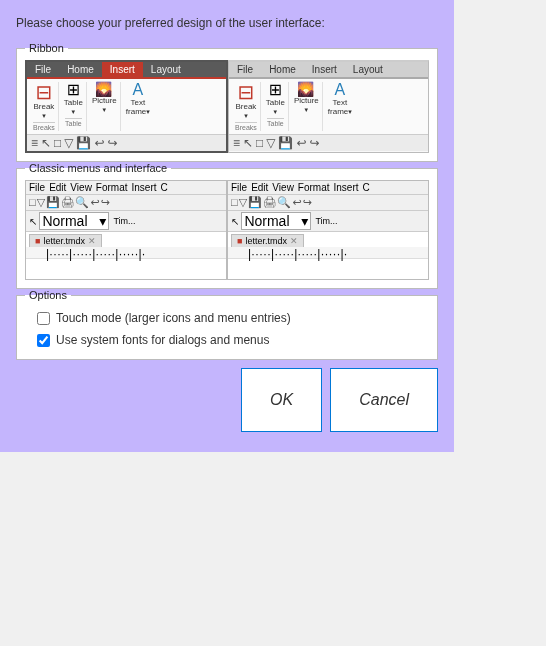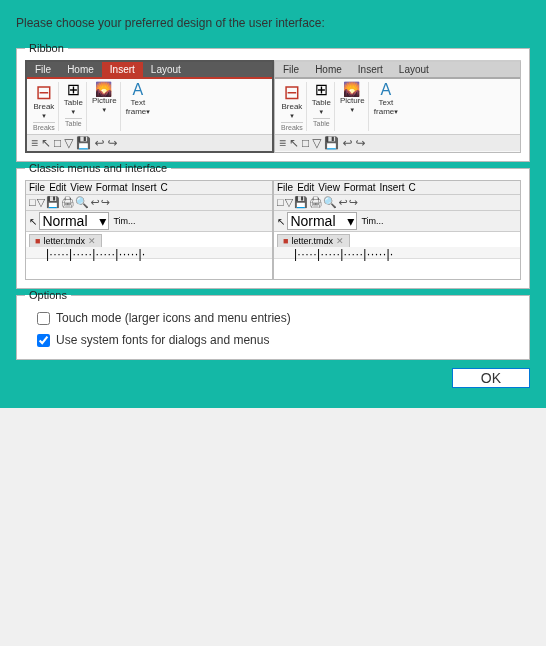--- a/index.html
+++ b/index.html
@@ -4,22 +4,22 @@
   <style>
     * { box-sizing: border-box; margin: 0; padding: 0; }
     body {
       font-family: 'Segoe UI', Arial, sans-serif;
       font-size: 12px;
       background: #f0f0f0;
       width: 546px;
       min-height: 646px;
     }
     .dialog {
-      background: #14b8a6;
-      width: 546px;
+      background: #c4b5fd;
+      width: 454px;
       padding: 16px;
     }
     .dialog-title {
       font-size: 12px;
       color: #333;
       margin-bottom: 12px;
     }
     
     fieldset {
       border: 1px solid #bbb;
@@ -48,26 +48,27 @@
       height: 13px;
     }
     
     .dialog-buttons {
       display: flex;
       justify-content: flex-end;
       gap: 8px;
       padding: 8px 0 4px 0;
     }
     .btn {
-      padding: 1px 28px;
-      font-size: 14px;
+      padding: 22px 28px;
+      font-size: 16px;
       border: 1px solid #0078d7;
       background: white;
       cursor: pointer;
       color: #333;
+      font-style: italic;
     }
     .btn-ok {
       background: white;
       border: 1px solid #0078d7;
       color: #333;
     }
     .btn-cancel {
       background: white;
       border: 1px solid #0078d7;
       color: #333;
@@ -401,14 +402,15 @@
       <label for="touch-mode">Touch mode (larger icons and menu entries)</label>
     </div>
     <div class="checkbox-row">
       <input type="checkbox" id="system-fonts" checked="" style="">
       <label for="system-fonts">Use system fonts for dialogs and menus</label>
     </div>
   </fieldset>
 
   <div class="dialog-buttons">
     <button class="btn btn-ok">OK</button>
+    <button class="btn btn-cancel">Cancel</button>
   </div>
 </div>
 
 </body></html>

